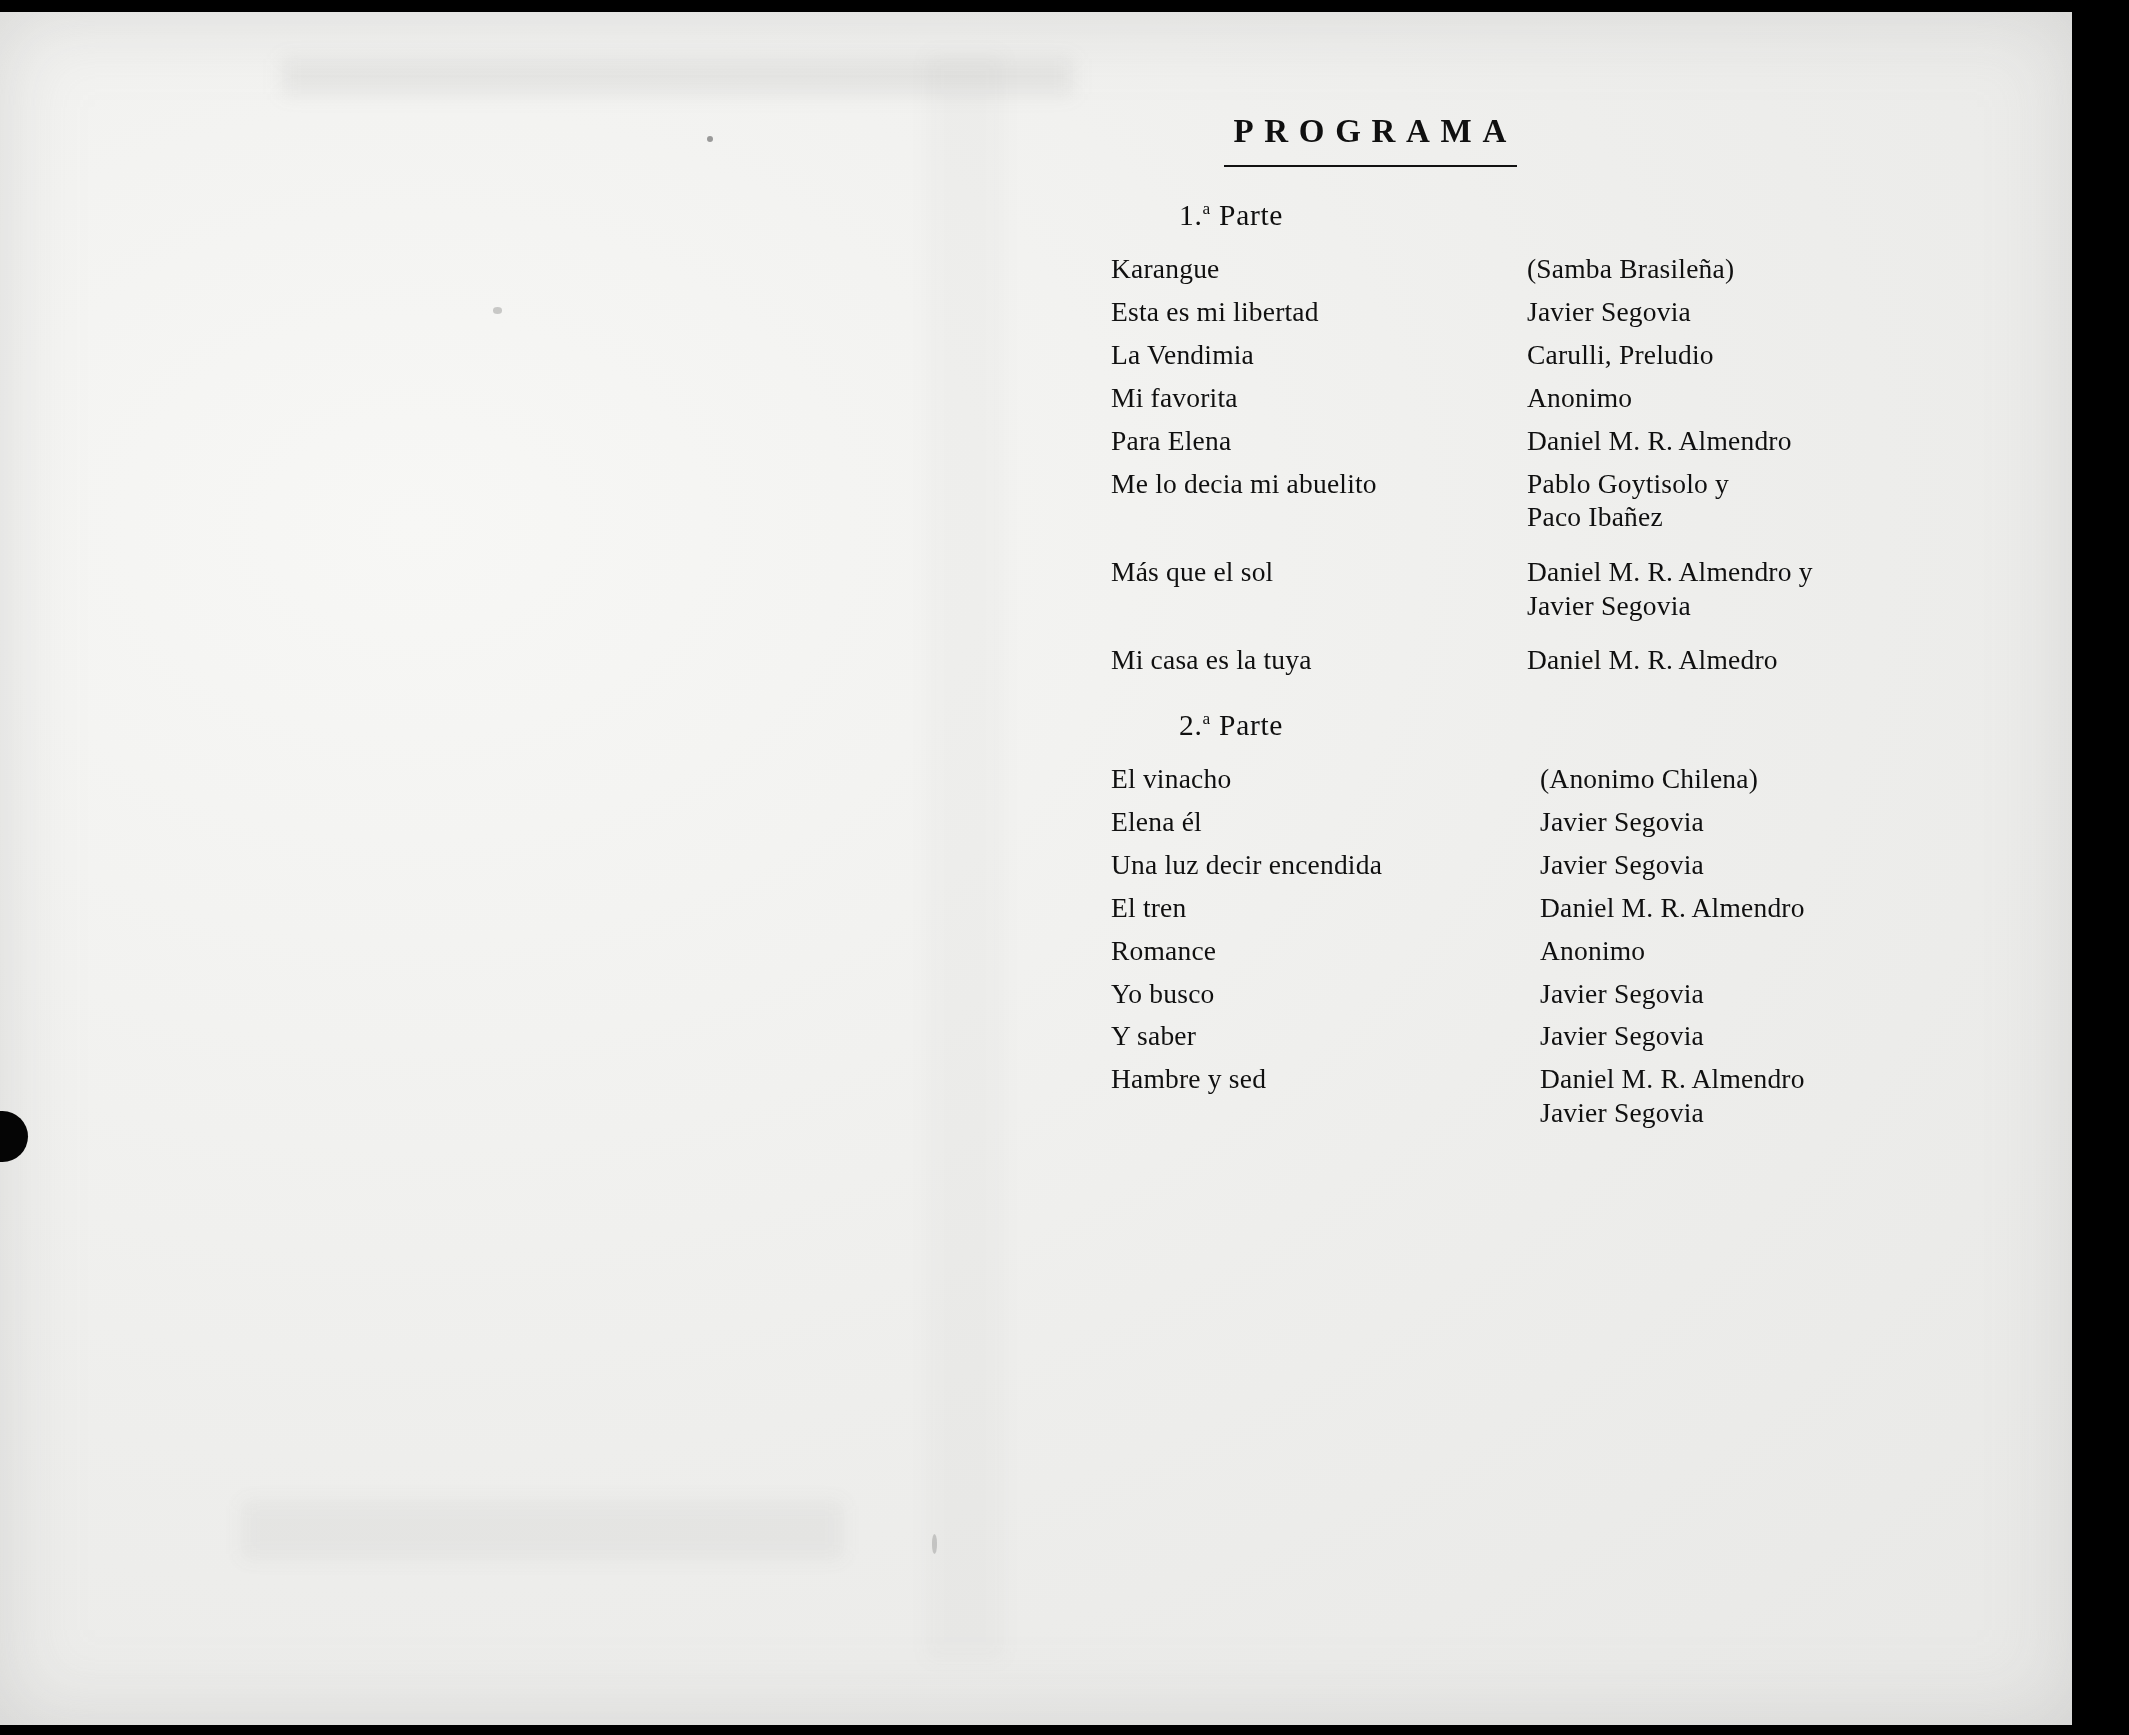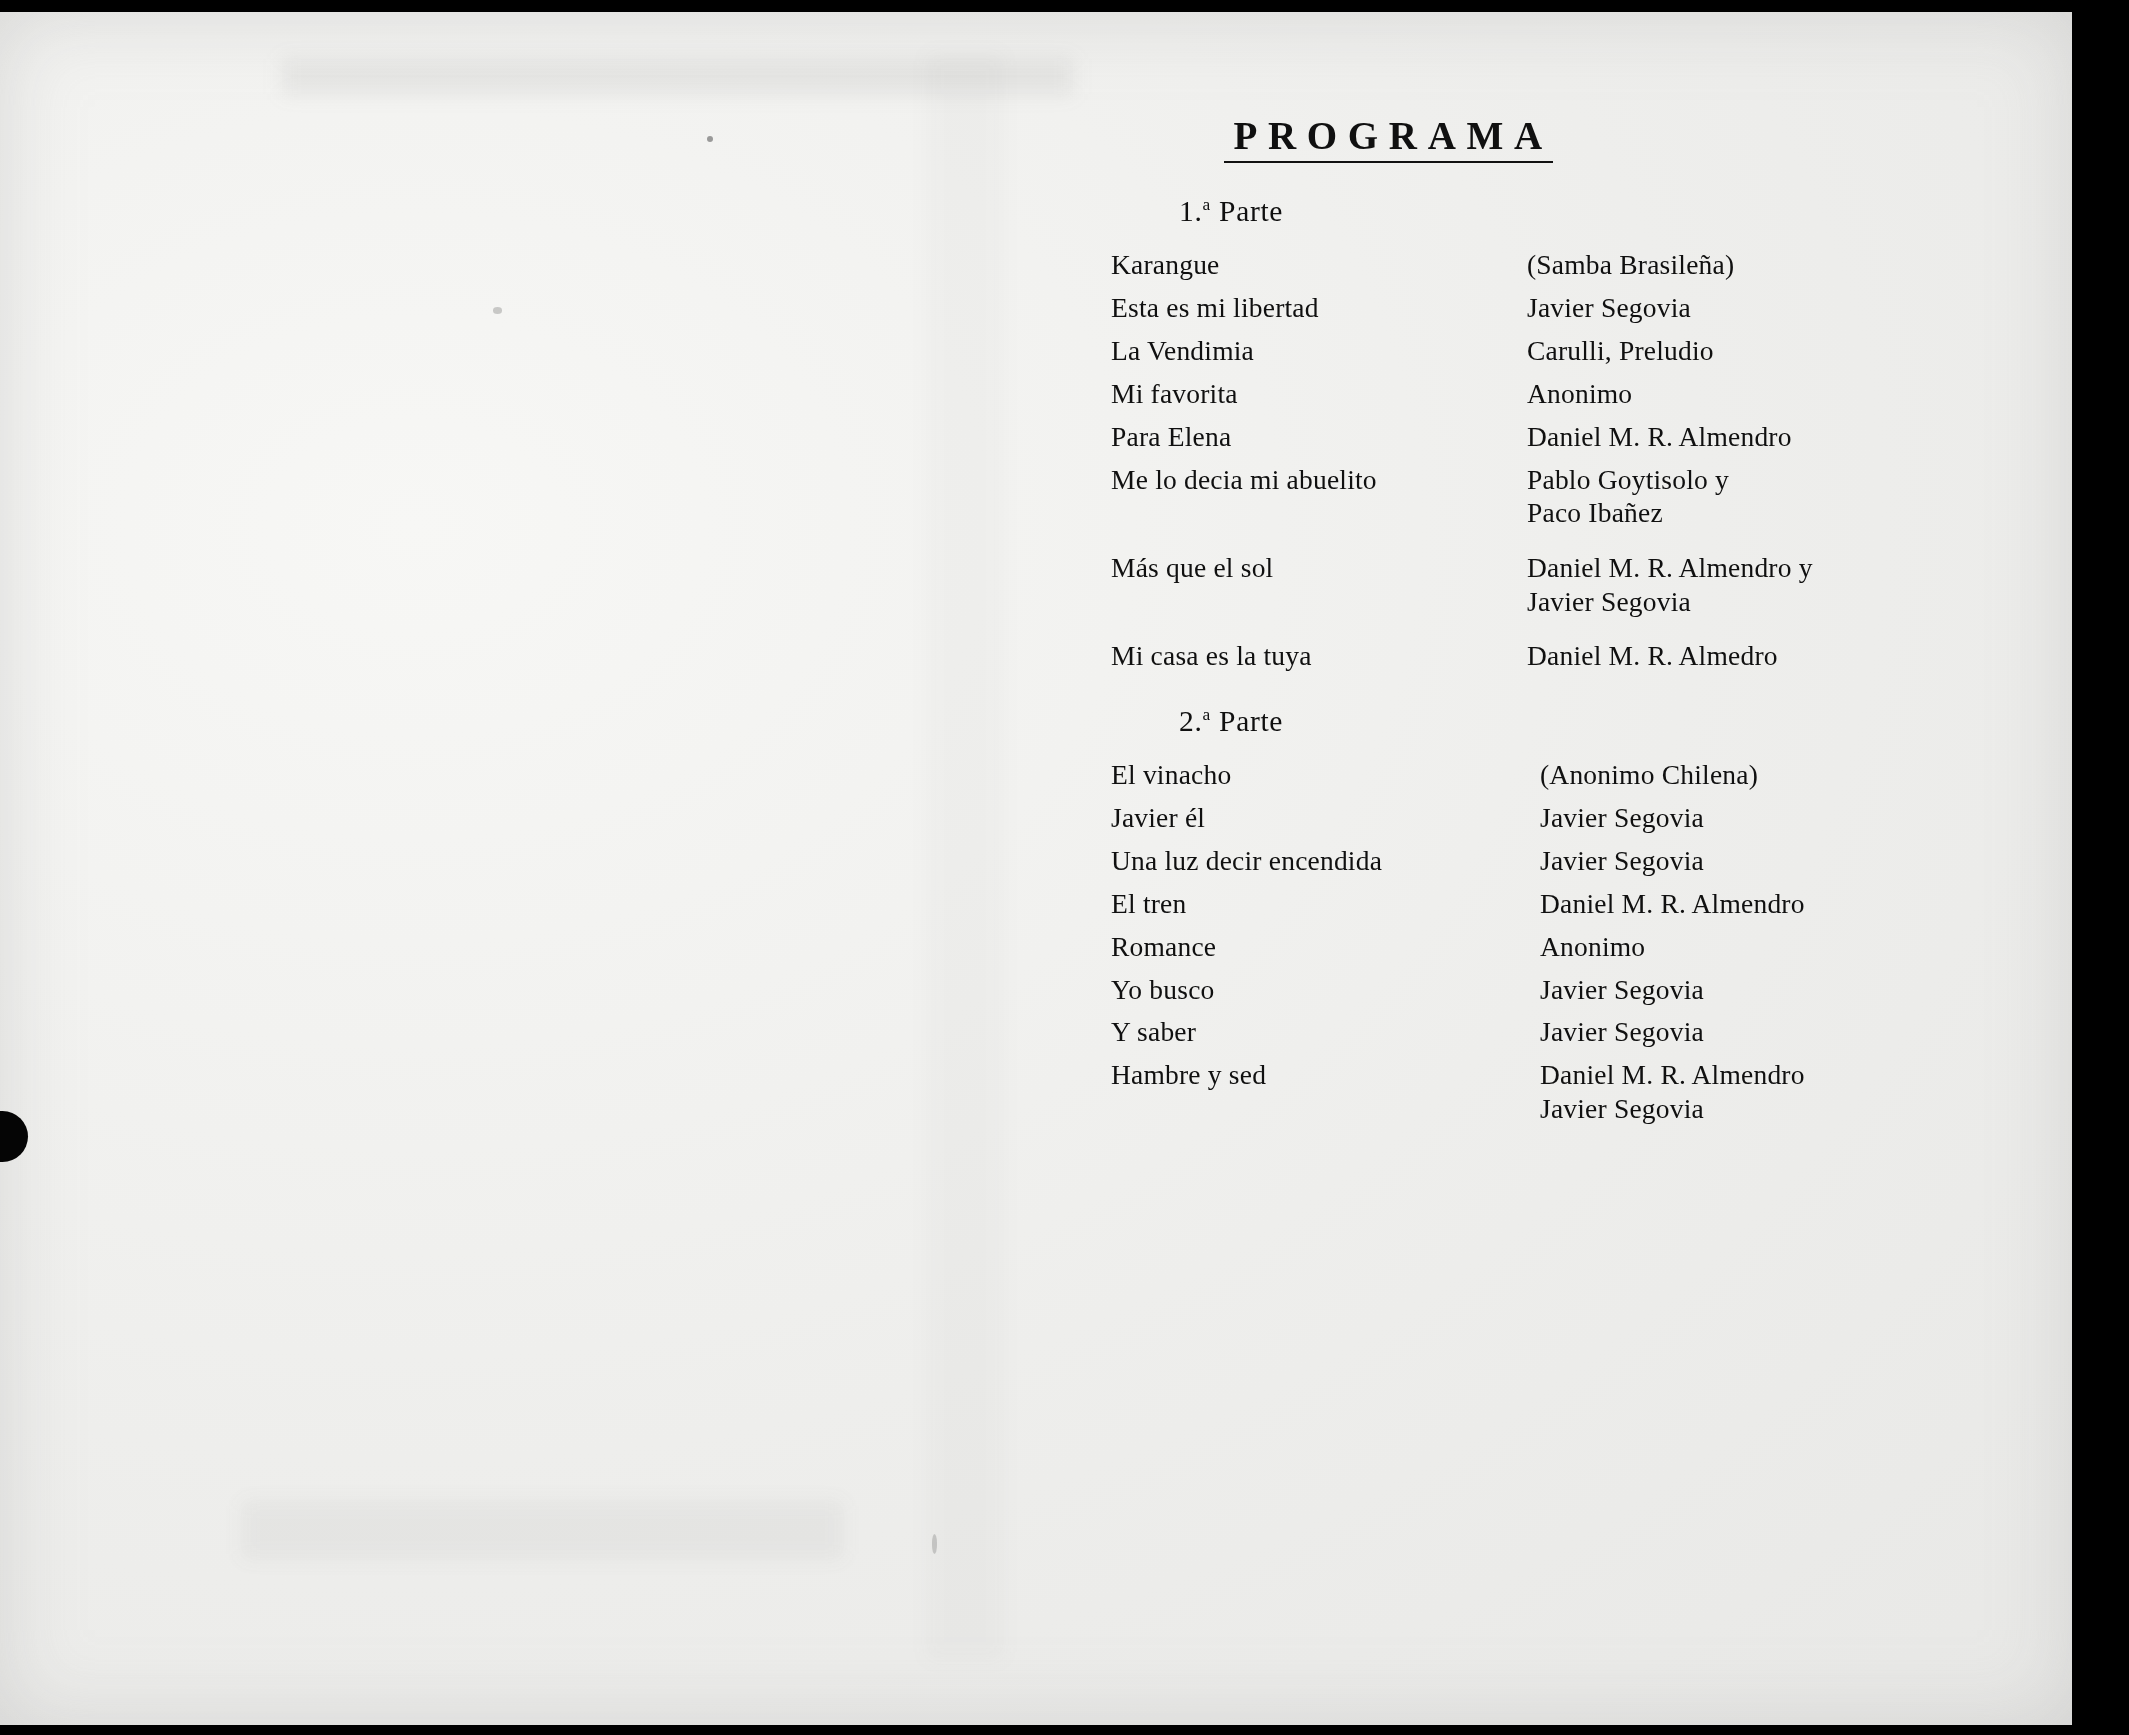--- a/index.html
+++ b/index.html
@@ -76,27 +76,27 @@
 
   
   #programa {
     position: absolute;
     left: 1099px;
     top: 101px;
     width: 925px;
     color: #101010;
   }
   #programa-title {
-    font-size: 39px;
+    font-size: 33px;
     letter-spacing: 10.7px;
     font-weight: 600;
     padding-left: 9.4px;
     display: inline-block;
     border-bottom: 2.7px solid #111;
-    padding-bottom: 3px;
+    padding-bottom: 15px;
     margin-left: 125px;
   }
   .part-header {
     text-align: left;
     font-size: 29.5px;
     margin-top: 31px;
     margin-bottom: 20px;
     letter-spacing: 0.7px;
     padding-left: 80px;
   }
@@ -201,21 +201,21 @@
     <div class="part-header">
       <span>2.</span><sup>a</sup>&nbsp;<span>Parte</span>
     </div>
 
     <ul class="song-list" id="part2">
       <li class="song-row">
         <span class="song-title">El vinacho</span>
         <span class="song-author">(Anonimo Chilena)</span>
       </li>
       <li class="song-row">
-        <span class="song-title">Javier él</span>
+        <span class="song-title">Elena él</span>
         <span class="song-author">Javier Segovia</span>
       </li>
       <li class="song-row">
         <span class="song-title">Una luz decir encendida</span>
         <span class="song-author">Javier Segovia</span>
       </li>
       <li class="song-row">
         <span class="song-title">El tren</span>
         <span class="song-author">Daniel M. R. Almendro</span>
       </li>

